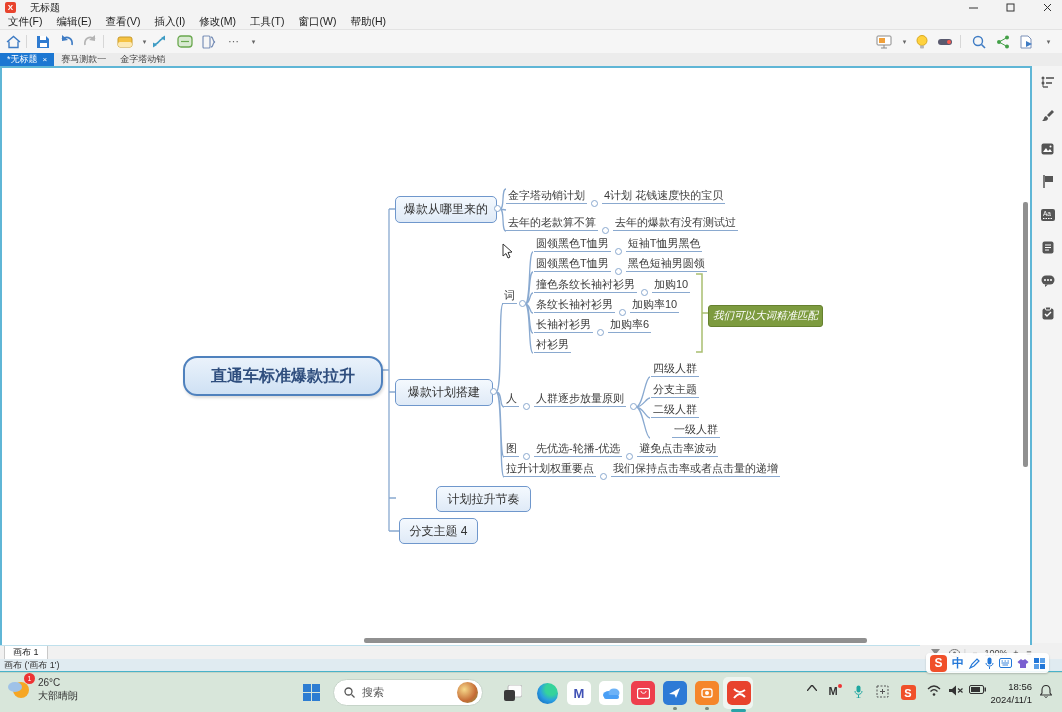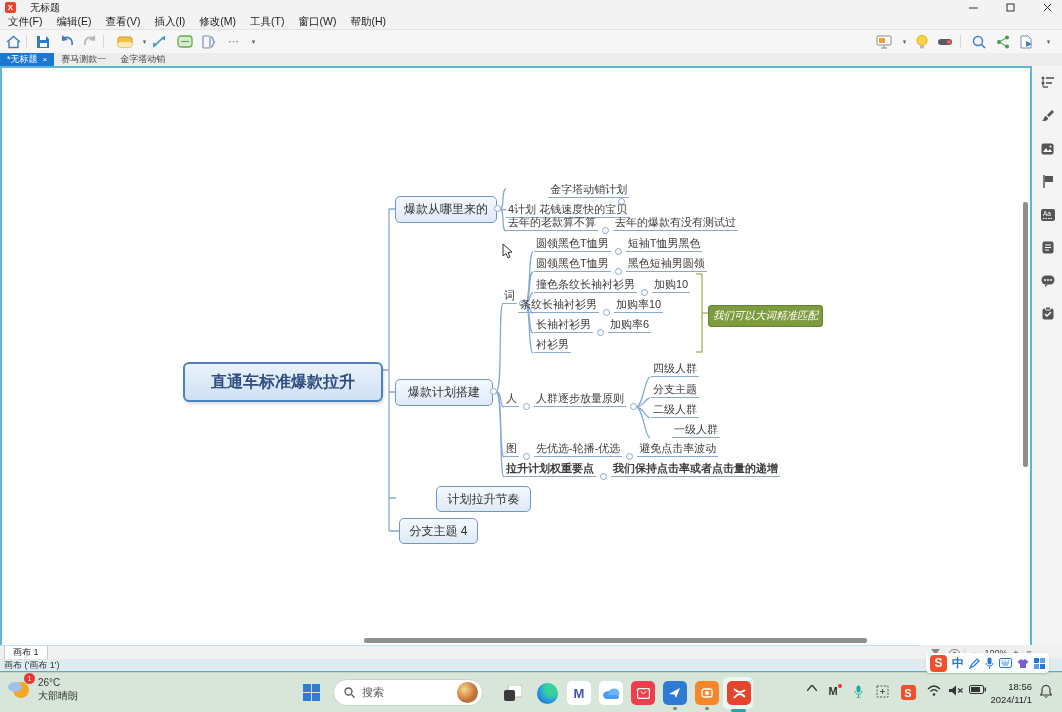--- a/index.html
+++ b/index.html
@@ -20,21 +20,21 @@
   .doctab{display:flex;align-items:center;font-size:9px;padding:0 7px;color:#444;}
   .doctab.active{background:#1c77d2;color:#fff;}
   .doctab .x{margin-left:5px;font-size:8px;}
   
   #canvas{position:absolute;left:0;top:66px;width:1028px;height:577px;background:#fff;border:2px solid #5fb6d6;border-bottom:none;box-sizing:content-box;}
   .row{position:absolute;display:flex;align-items:flex-end;height:16px;white-space:nowrap;}
   .seg{font-size:11px;line-height:15px;color:#3b3b3b;border-bottom:1.4px solid #8aa9cf;padding:0 2px;}
   .dot{width:5px;height:5px;background:#fff;border:1px solid #8aa9cf;border-radius:50%;margin:0 4px -3px 4px;flex:none;}
   .fan-dot{position:absolute;width:5px;height:5px;background:#fff;border:1px solid #8aa9cf;border-radius:50%;}
   .box{position:absolute;display:flex;align-items:center;justify-content:center;background:linear-gradient(#f4f9fe,#dfeaf7);border:1.4px solid #6f97cc;border-radius:5px;font-size:12px;color:#333;white-space:nowrap;}
-  #root-topic{position:absolute;left:181px;top:294px;width:196px;height:36px;background:linear-gradient(#eaf2fb,#cfe1f4);border:2px solid #4f81bd;border-radius:6px;display:flex;align-items:center;justify-content:center;font-size:16px;font-weight:bold;color:#2f4e7e;box-shadow:1px 2px 3px rgba(0,0,0,.15);}
+  #root-topic{position:absolute;left:181px;top:288px;width:196px;height:36px;background:linear-gradient(#eaf2fb,#cfe1f4);border:2px solid #4f81bd;border-radius:14px;display:flex;align-items:center;justify-content:center;font-size:16px;font-weight:bold;color:#2f4e7e;box-shadow:1px 2px 3px rgba(0,0,0,.15);}
   #callout{position:absolute;left:706px;top:237px;width:113px;height:20px;background:#7d9b3f;border:1px solid #66812f;border-radius:3px;display:flex;align-items:center;justify-content:center;color:#fff;font-size:10.5px;font-style:italic;white-space:nowrap;}
   .scroll{position:absolute;background:#909090;border-radius:2px;}
   
   #sidebar{position:absolute;left:1032px;top:66px;width:30px;height:577px;background:#f4f4f4;}
   .sbi{position:absolute;left:8px;width:15px;height:15px;display:flex;align-items:center;justify-content:center;}
   
   #sheetbar{position:absolute;left:0;top:645px;width:920px;height:14px;background:#f1f1f1;border-top:1px solid #bfe0ec;}
   #sheet-tab{position:absolute;left:4px;top:0;height:13px;background:#fff;border:1px solid #c9c9c9;border-top:none;font-size:9px;color:#222;padding:0 8px;display:flex;align-items:center;}
   .zctrl{position:absolute;top:1px;font-size:9px;color:#444;display:flex;align-items:center;justify-content:center;height:12px;}
   #statusbar{position:absolute;left:0;top:659px;width:1062px;height:13px;background:#e0ebf1;border-bottom:1px solid #49b2c9;font-size:9px;color:#333;display:flex;align-items:center;padding-left:4px;box-sizing:border-box;}
@@ -228,21 +228,21 @@
     <div class="box" style="left:393px;top:128px;width:100px;height:25px;">爆款从哪里来的</div>
     <div class="box" style="left:393px;top:311px;width:96px;height:25px;">爆款计划搭建</div>
     <div class="box" style="left:394px;top:418px;width:93px;height:24px;margin-left:40px;">计划拉升节奏</div>
     <div class="box" style="left:397px;top:450px;width:77px;height:24px;">分支主题 4</div>
 
     <div class="fan-dot" style="left:492px;top:137px;"></div>
     <div class="fan-dot" style="left:488px;top:320px;"></div>
     <div class="fan-dot" style="left:517px;top:232px;"></div>
     <div class="fan-dot" style="left:628px;top:335px;"></div>
 
-    <div class="row" style="left:504px;top:114px;flex-direction:column;">
+    <div class="row" style="left:504px;top:120px;">
       <span class="seg">金字塔动销计划</span>
       <span class="dot"></span>
       <span class="seg">4计划 花钱速度快的宝贝</span>
     </div>
     <div class="row" style="left:504px;top:147px;">
       <span class="seg">去年的老款算不算</span>
       <span class="dot"></span>
       <span class="seg">去年的爆款有没有测试过</span>
     </div>
 
@@ -257,21 +257,21 @@
     <div class="row" style="left:532px;top:188px;">
       <span class="seg">圆领黑色T恤男</span>
       <span class="dot"></span>
       <span class="seg">黑色短袖男圆领</span>
     </div>
     <div class="row" style="left:532px;top:209px;">
       <span class="seg">撞色条纹长袖衬衫男</span>
       <span class="dot"></span>
       <span class="seg">加购10</span>
     </div>
-    <div class="row" style="left:516px;top:229px;">
+    <div class="row" style="left:532px;top:229px;">
       <span class="seg">条纹长袖衬衫男</span>
       <span class="dot"></span>
       <span class="seg">加购率10</span>
     </div>
     <div class="row" style="left:532px;top:249px;">
       <span class="seg">长袖衬衫男</span>
       <span class="dot"></span>
       <span class="seg">加购率6</span>
     </div>
     <div class="row" style="left:532px;top:269px;">
@@ -298,21 +298,21 @@
       </div>
 
     <div class="row" style="left:502px;top:373px;">
       <span class="seg">图</span>
       <span class="dot"></span>
       <span class="seg">先优选-轮播-优选</span>
       <span class="dot"></span>
       <span class="seg">避免点击率波动</span>
     </div>
 
-    <div class="row" style="left:502px;top:393px;font-weight:bold;">
+    <div class="row" style="left:502px;top:393px;">
       <span class="seg">拉升计划权重要点</span>
       <span class="dot"></span>
       <span class="seg">我们保持点击率或者点击量的递增</span>
     </div>
 
     <div class="scroll" style="left:1021px;top:134px;width:5px;height:265px;"></div>
     <div class="scroll" style="left:362px;top:570px;width:503px;height:5px;"></div>
 
     <svg class="abs" style="left:500px;top:175px" width="12" height="16">
       <path d="M1,1 L1,13 L4,10.5 L6,15 L8,14 L6,9.5 L10,9 Z" fill="#fff" stroke="#333" stroke-width="1"></path>

